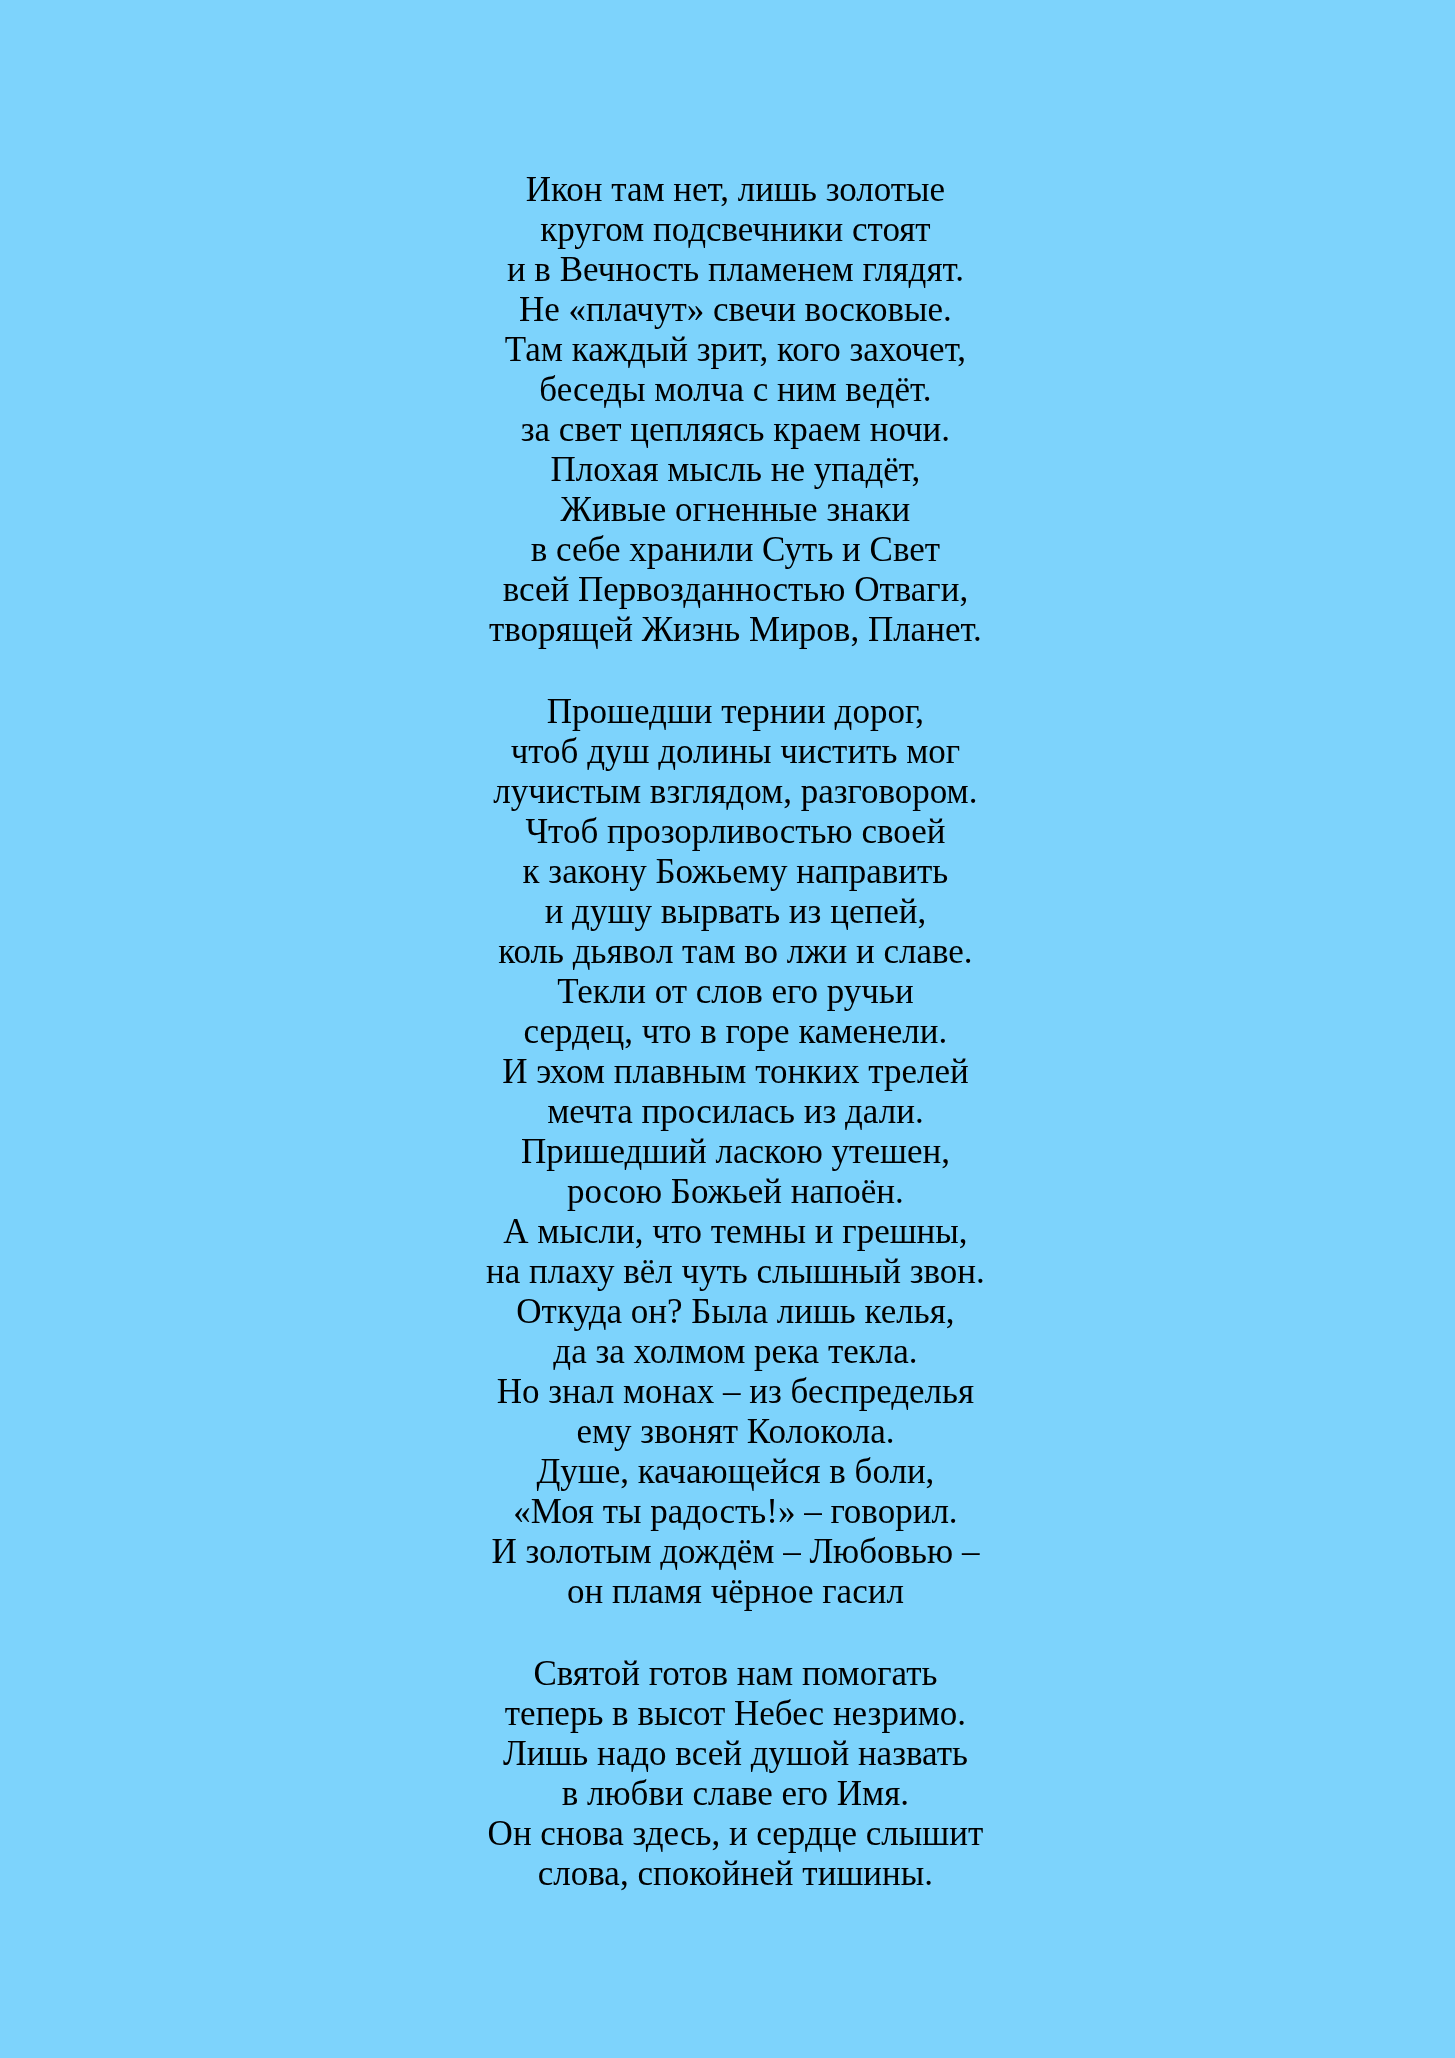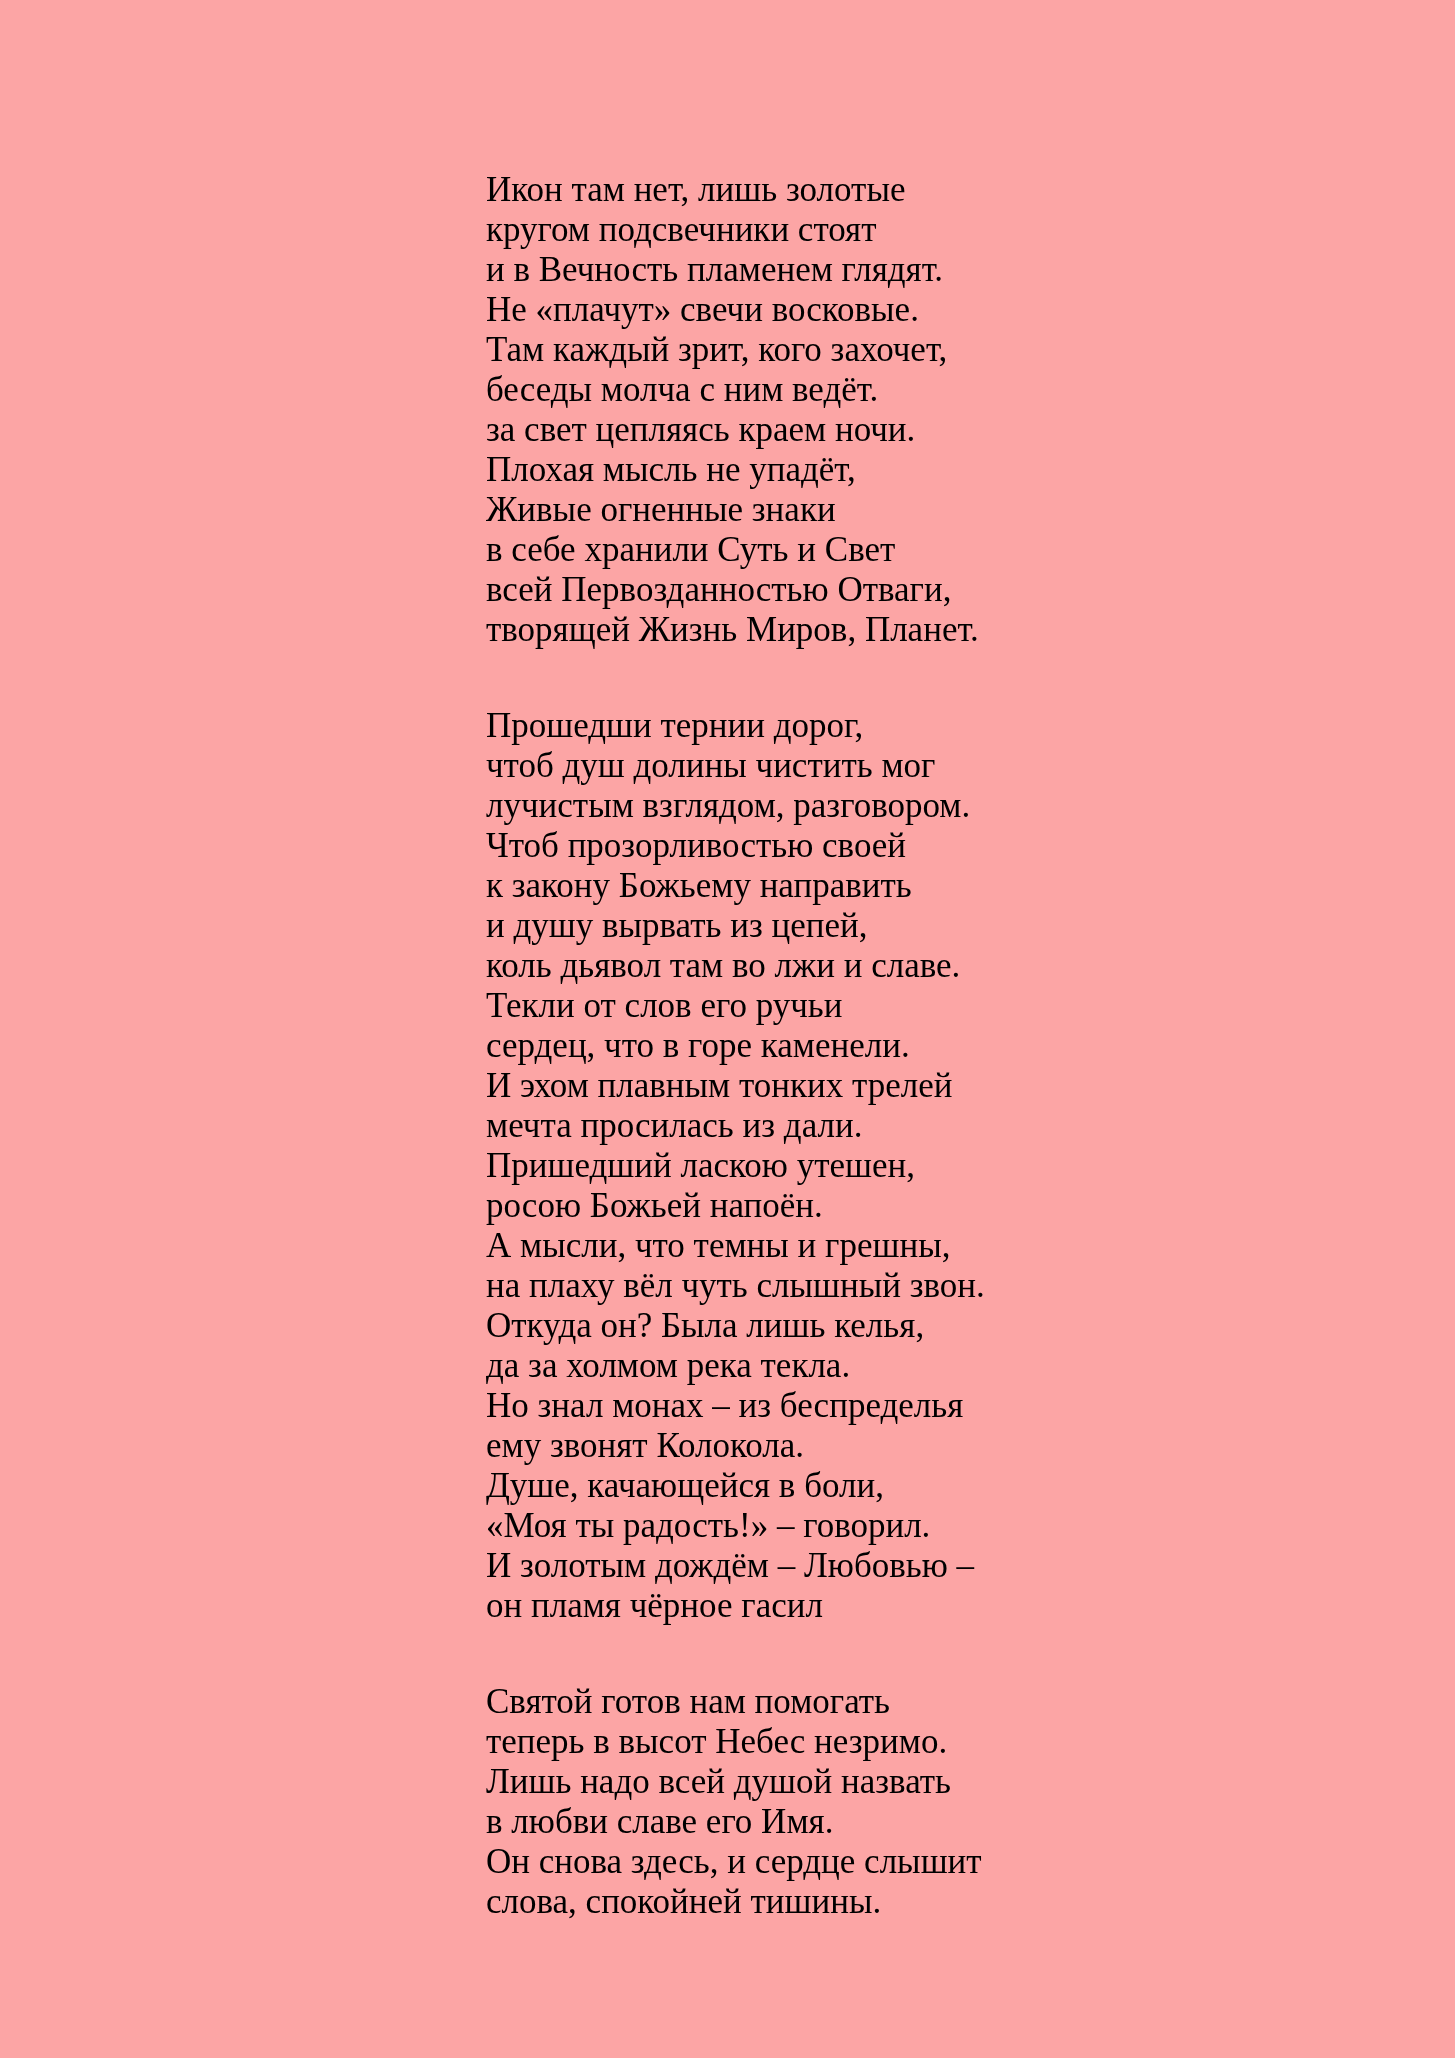--- a/index.html
+++ b/index.html
@@ -4,35 +4,36 @@
 <style>
   html, body {
     margin: 0;
     padding: 0;
     background: #ffffff;
   }
   .page {
     position: relative;
     width: 1455px;
     height: 2058px;
-    background: #fca5a5;
+    background: #7dd3fc;
     overflow: hidden;
+    text-align: center;
   }
   .poem {
     position: absolute;
     left: 486px;
     top: 170px;
     font-family: "Liberation Serif", "DejaVu Serif", serif;
     font-size: 35px;
     line-height: 40px;
     color: #000000;
     white-space: nowrap;
   }
   .stanza + .stanza {
-    margin-top: 56px;
+    margin-top: 42px;
   }
   .line {
     height: 40px;
   }
 </style>
 </head>
 <body>
 
 <div class="page">
   <div class="poem" id="poem">

